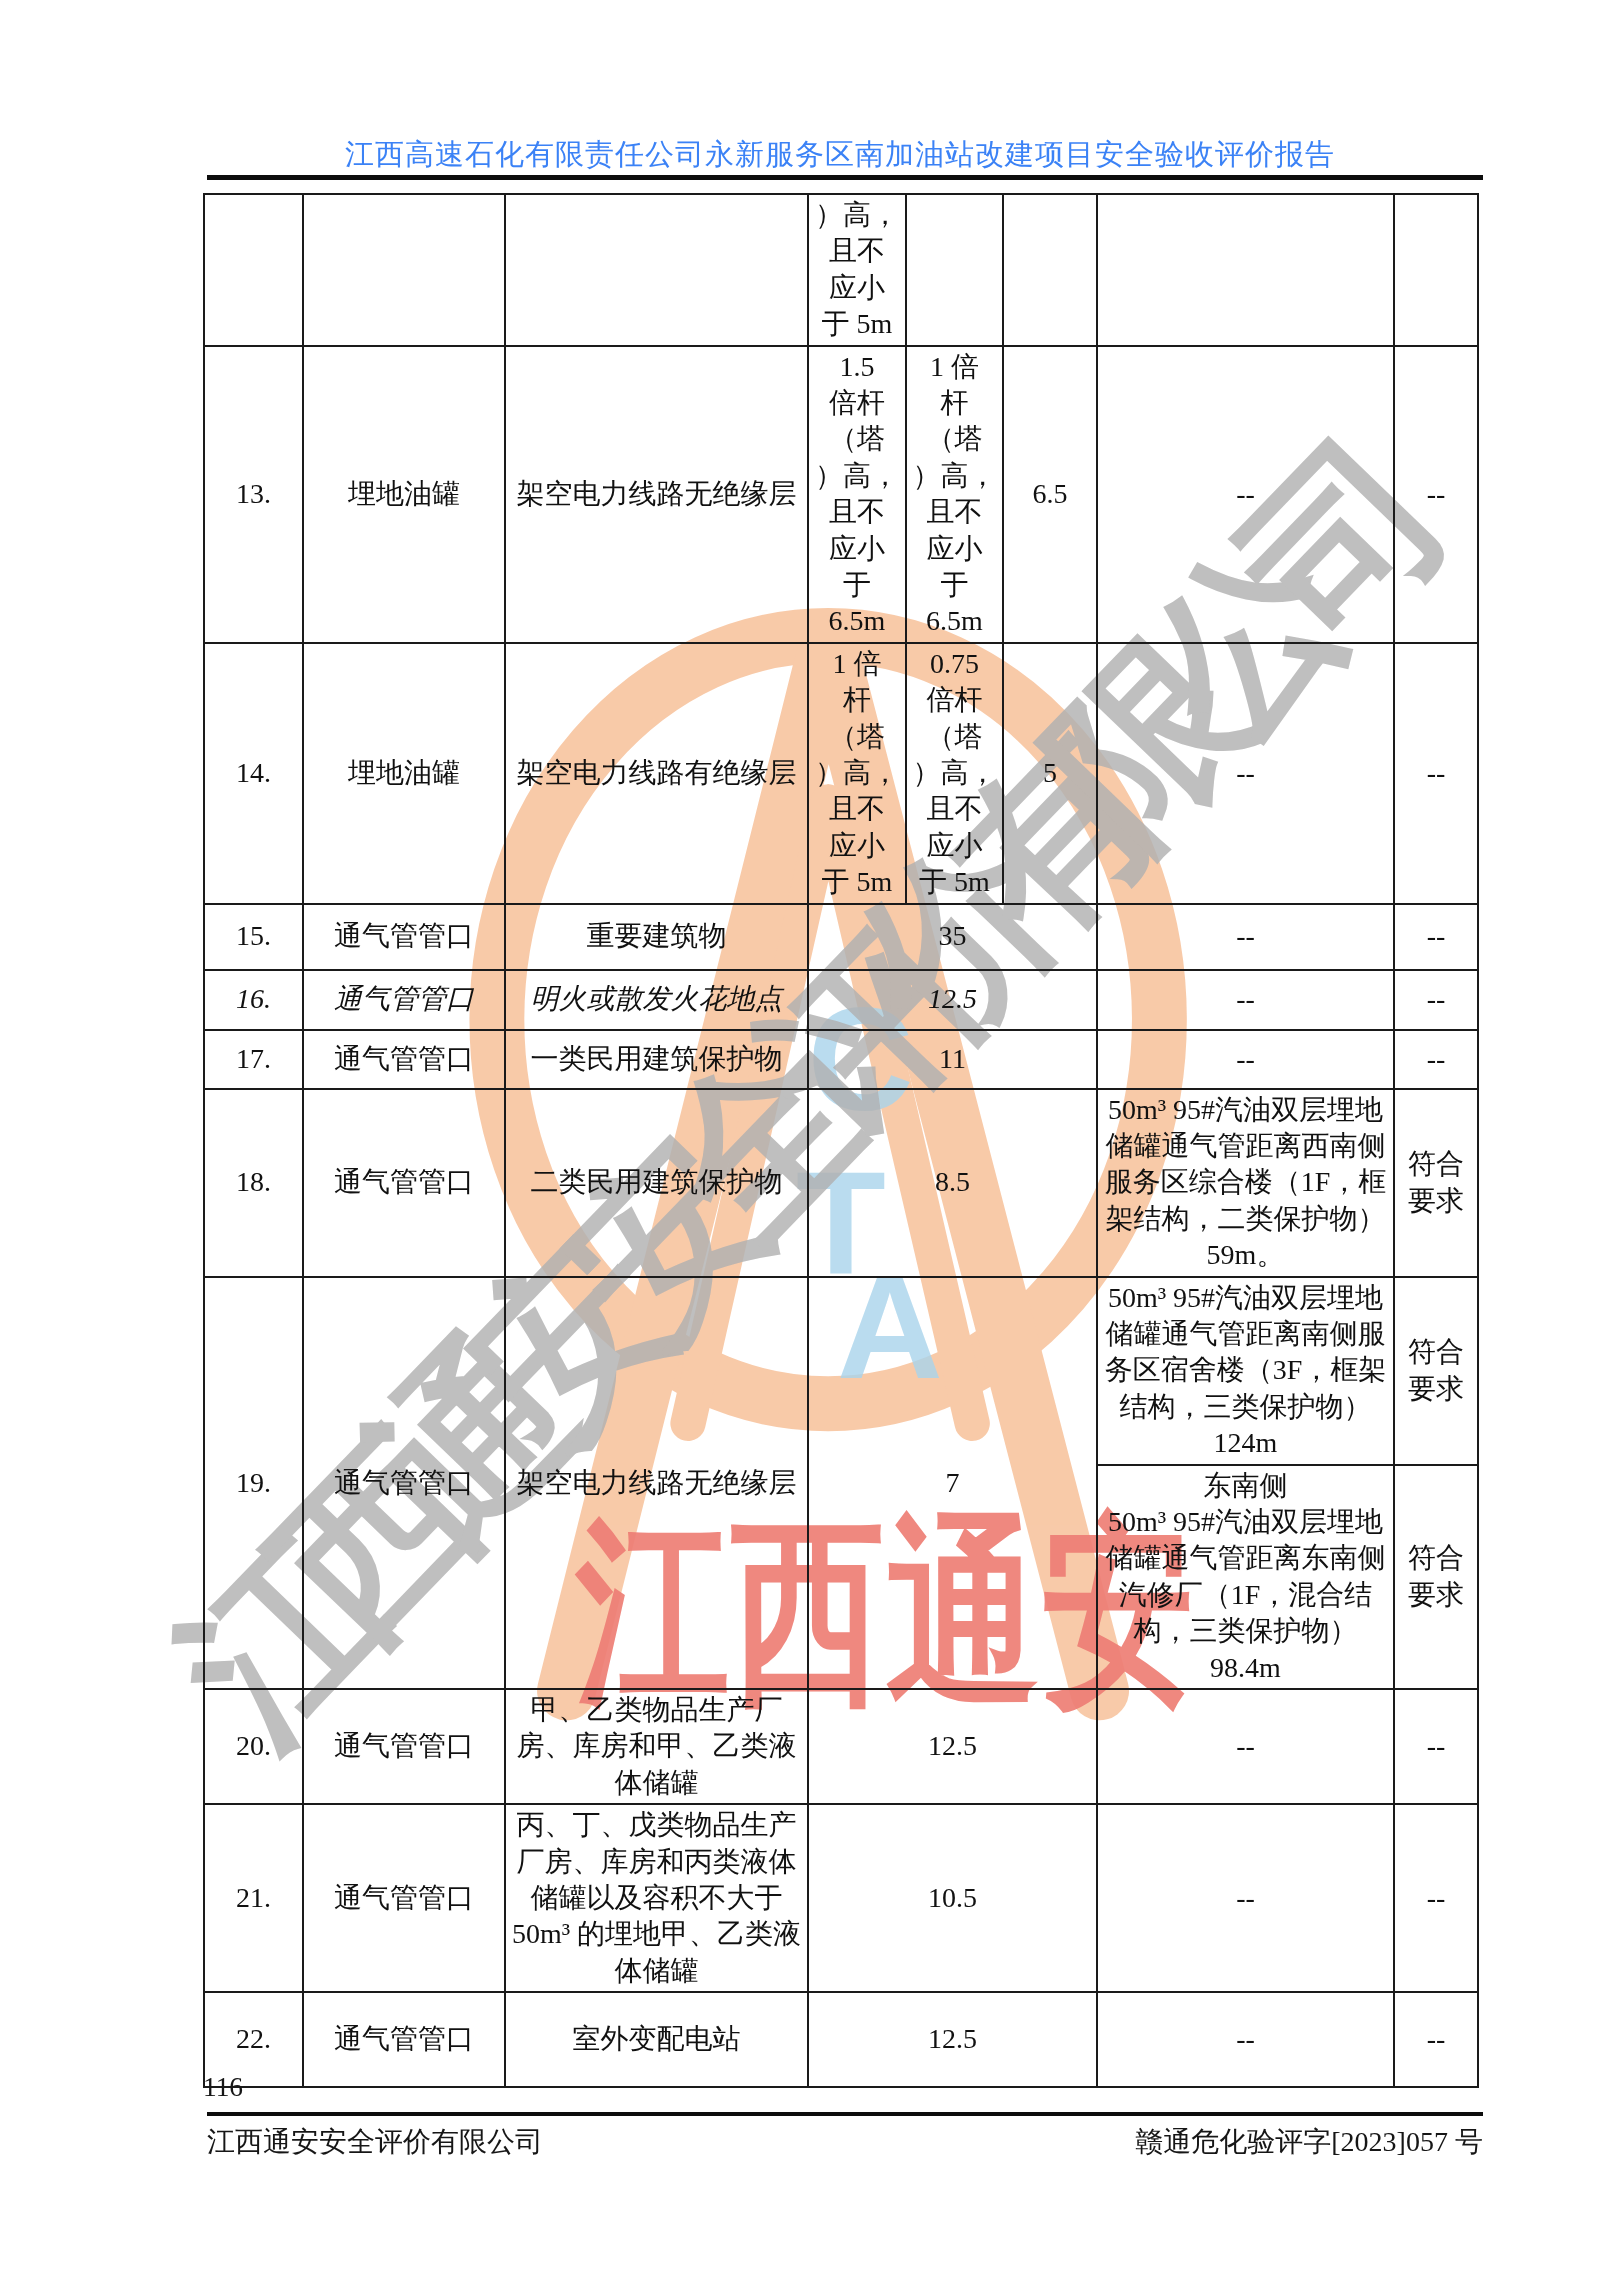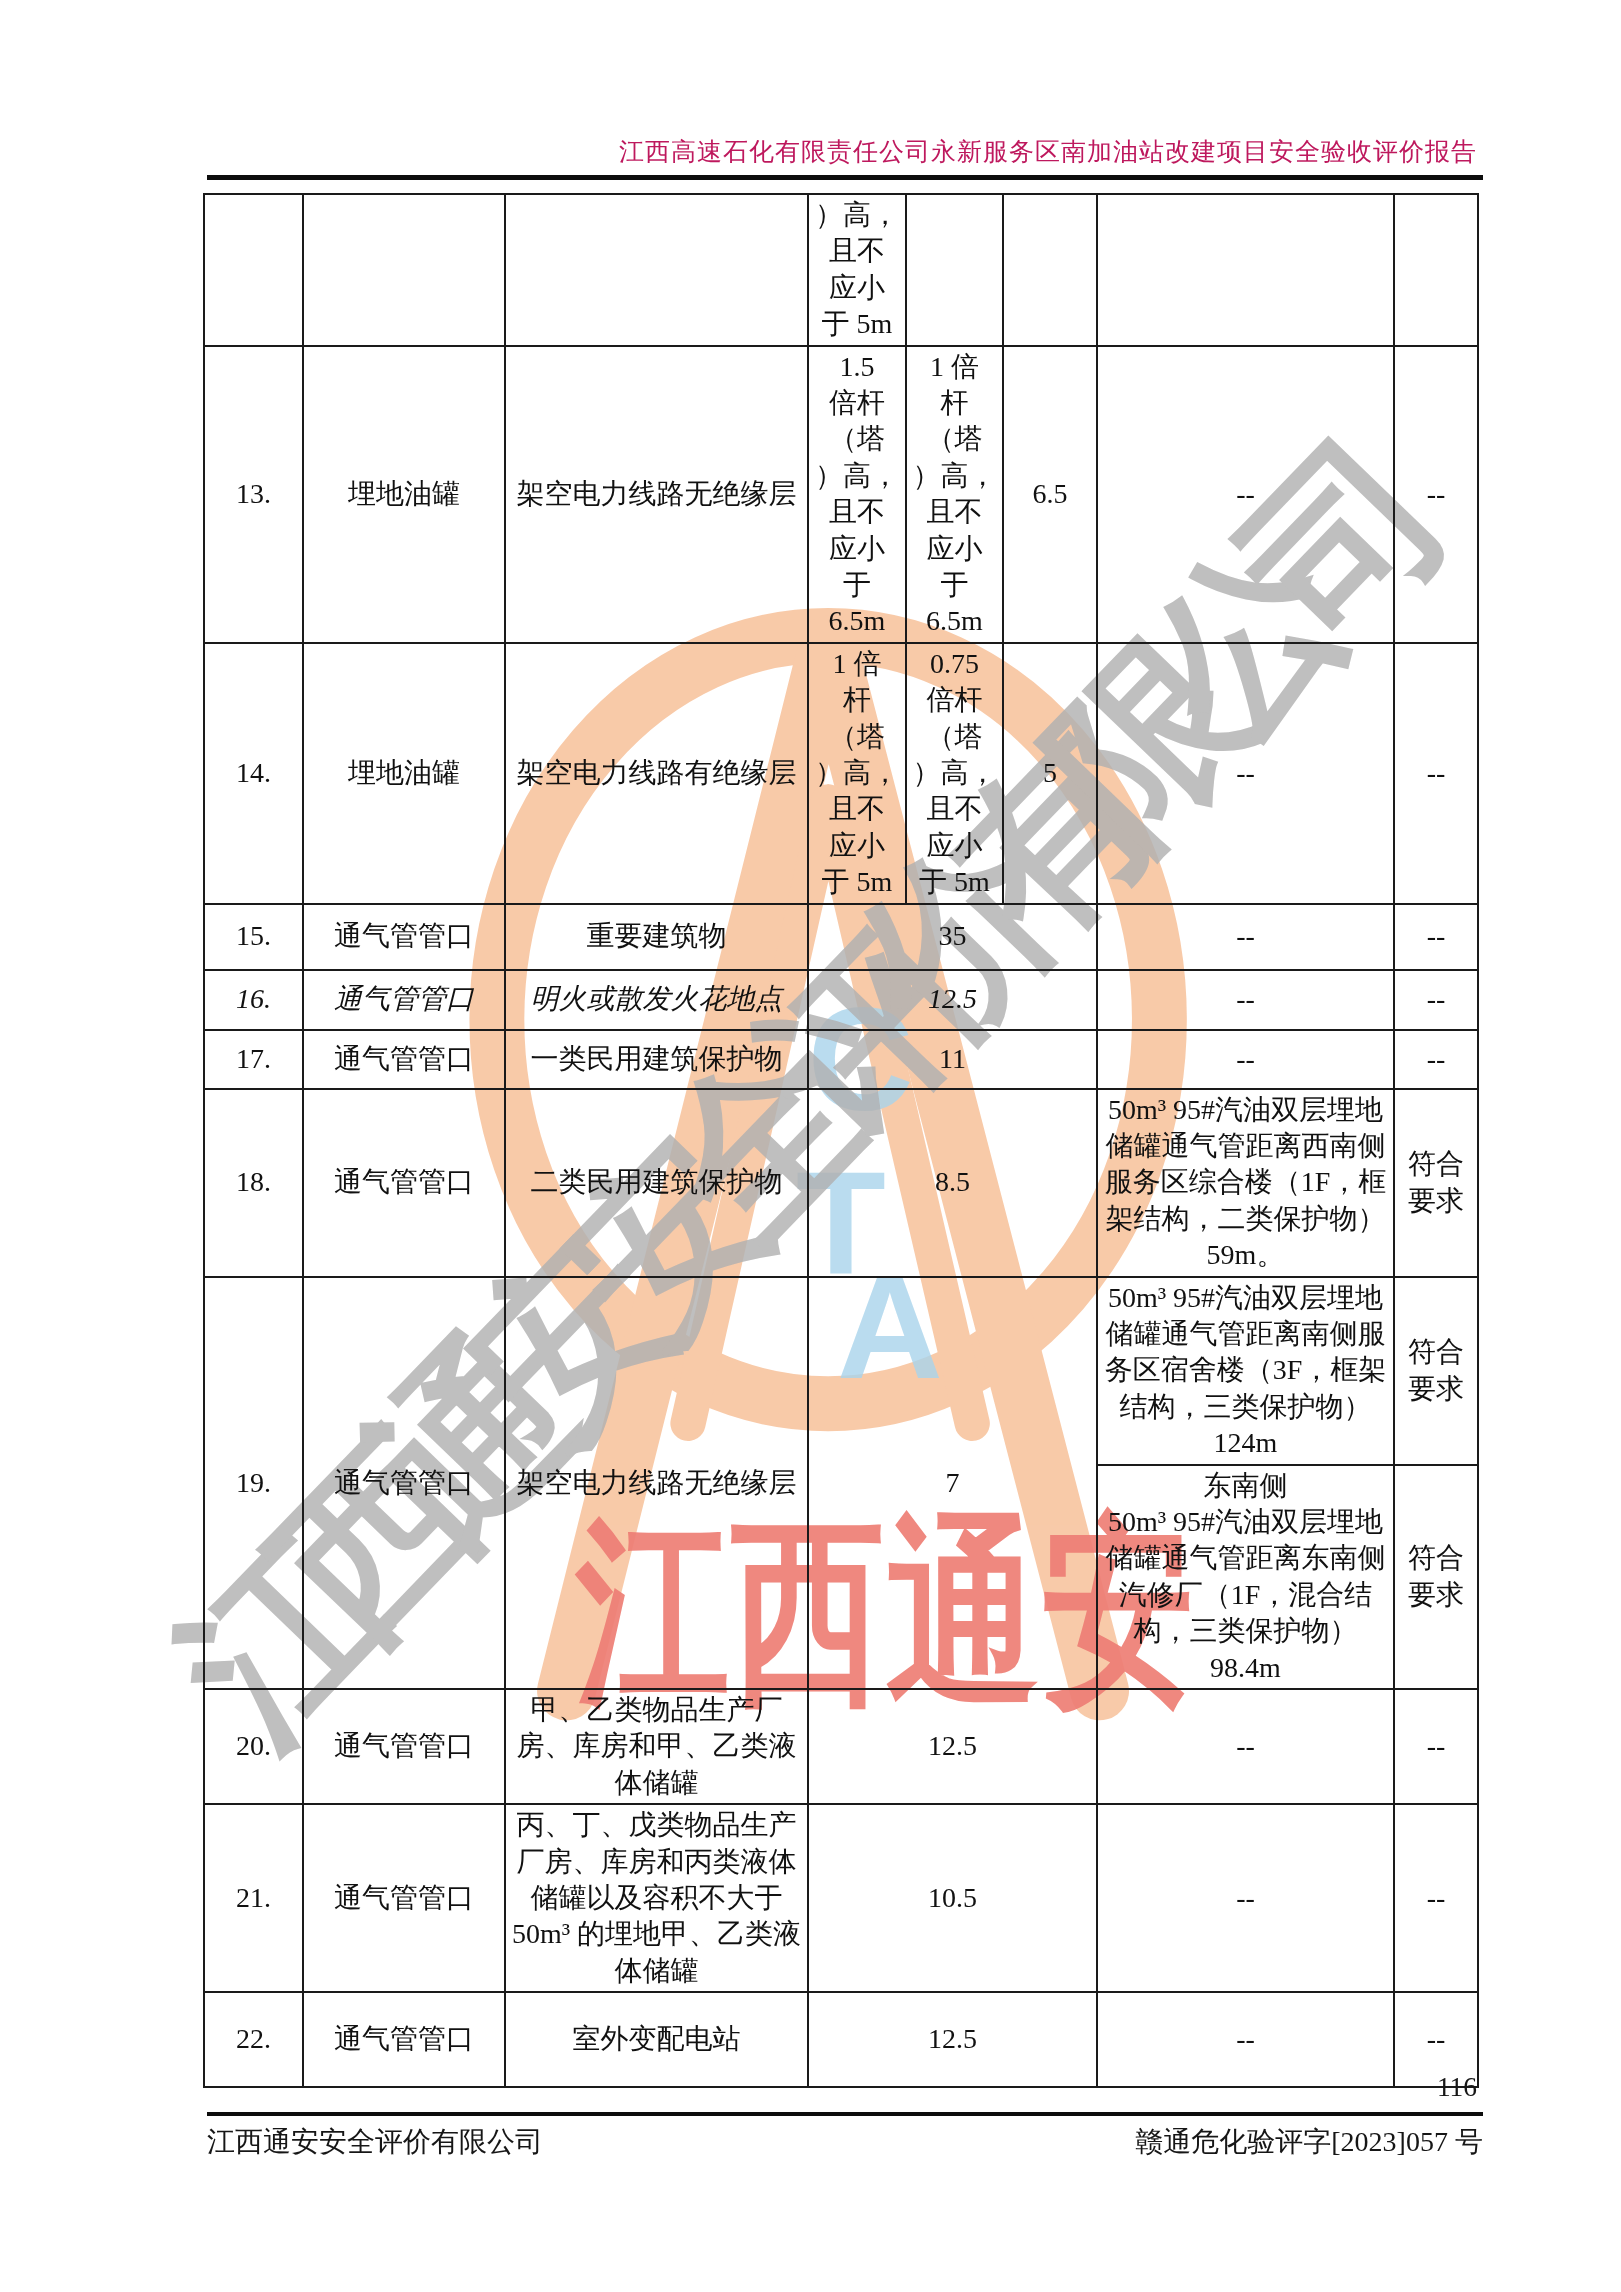--- a/index.html
+++ b/index.html
@@ -25,21 +25,21 @@
     position:absolute;left:576px;top:1511px;height:202px;line-height:202px;
     font-size:202px;letter-spacing:2px;white-space:nowrap;
     font-family:"Liberation Sans","DejaVu Sans",sans-serif;font-weight:bold;
     color:#ee7e75;opacity:.92;
     transform:scaleX(.76);transform-origin:0 0;
   }
   
   .content{position:absolute;left:203px;top:0;width:1274px;z-index:1;}
   .doc-title{
     position:absolute;top:135px;left:0;width:100%;
-    text-align:right;font-size:25px;letter-spacing:1px;color:#be185d;
+    text-align:center;font-size:29px;letter-spacing:1px;color:#3b82f6;
     white-space:nowrap;
   }
   .header-rule{position:absolute;top:175px;left:3.9px;right:-5.9px;height:4.9px;background:#0d0d0d;}
   table.dist{
     position:absolute;top:193px;left:0;
     width:1274px;border-collapse:collapse;table-layout:fixed;
     font-size:28px;line-height:1.3;color:#111;
   }
   table.dist td{
     border:2px solid #1a1a1a;
@@ -50,21 +50,21 @@
   }
   table.dist{border:2.9px solid #1a1a1a;}
   td.desc{padding:2px 5.9px;}
   tr.r12{height:147px;} tr.r13{height:291px;} tr.r14{height:261px;}
   tr.r15{height:66px;}  tr.r16{height:60px;font-style:italic;}  tr.r17{height:59px;}
   tr.r18{height:186px;} tr.r19a{height:186px;} tr.r19b{height:217px;}
   tr.r20{height:110px;} tr.r21{height:184px;} tr.r22{height:95px;}
   tr.r12 td{vertical-align:top;}
   .page-number{
     position:absolute;top:2072px;left:0;width:100%;
-    text-align:right;font-size:27.4px;color:#161616;
+    text-align:left;font-size:27.4px;color:#161616;
   }
   .footer-rule{position:absolute;top:2112px;left:3.9px;right:-5.9px;height:3.9px;background:#0d0d0d;}
   .footer-row{
     position:absolute;top:2123px;left:3.9px;right:-5.9px;
     display:flex;justify-content:space-between;
     font-size:28px;color:#161616;
   }
 </style>
 </head>
 <body>

